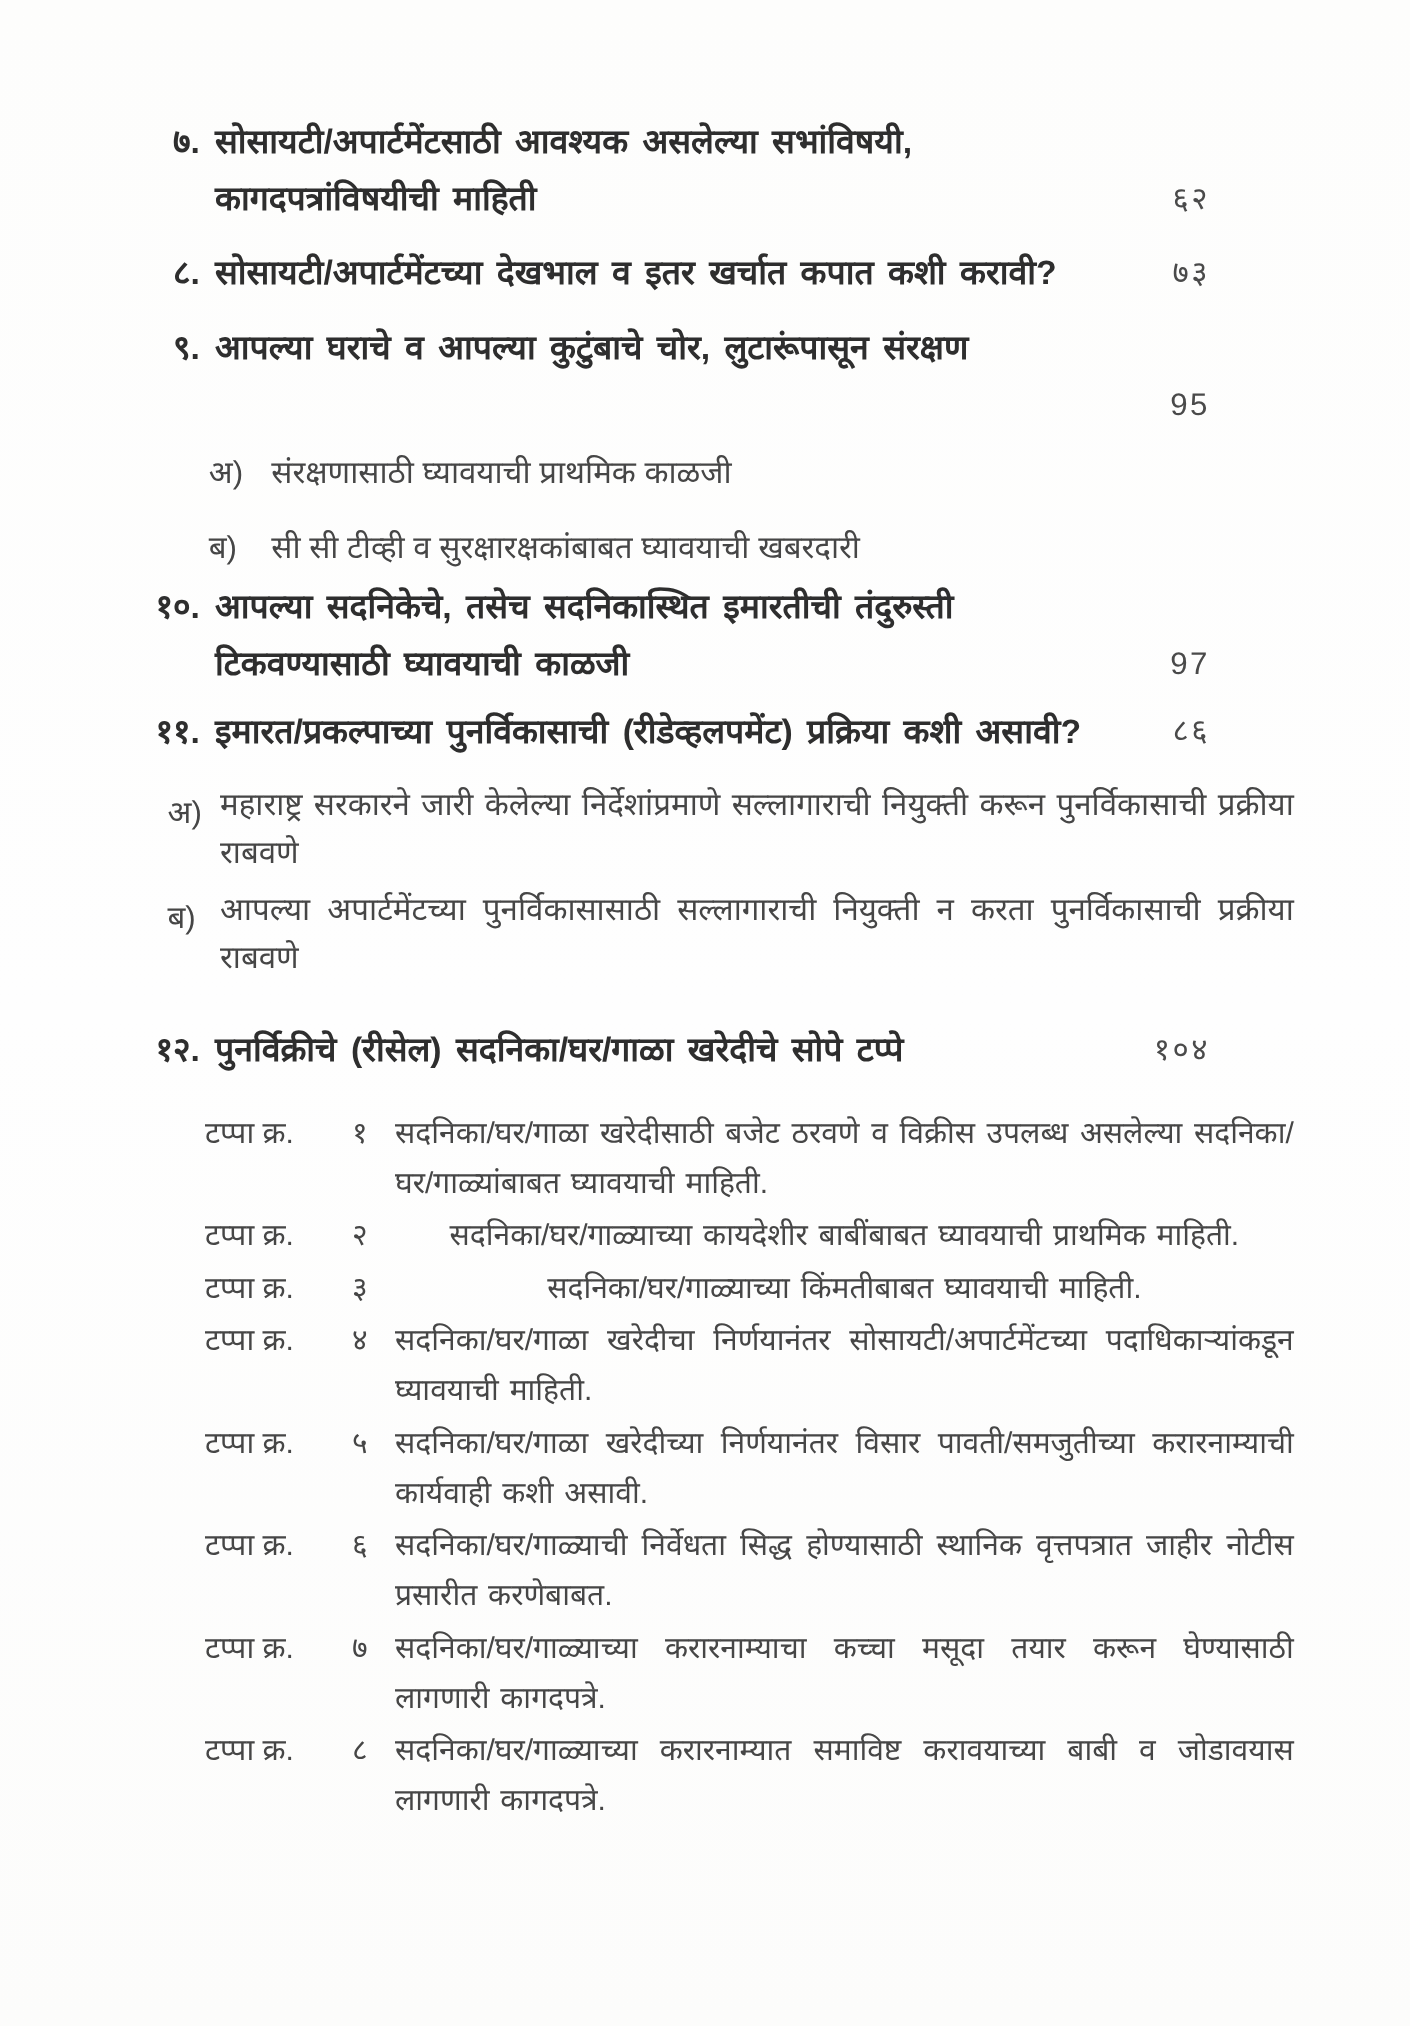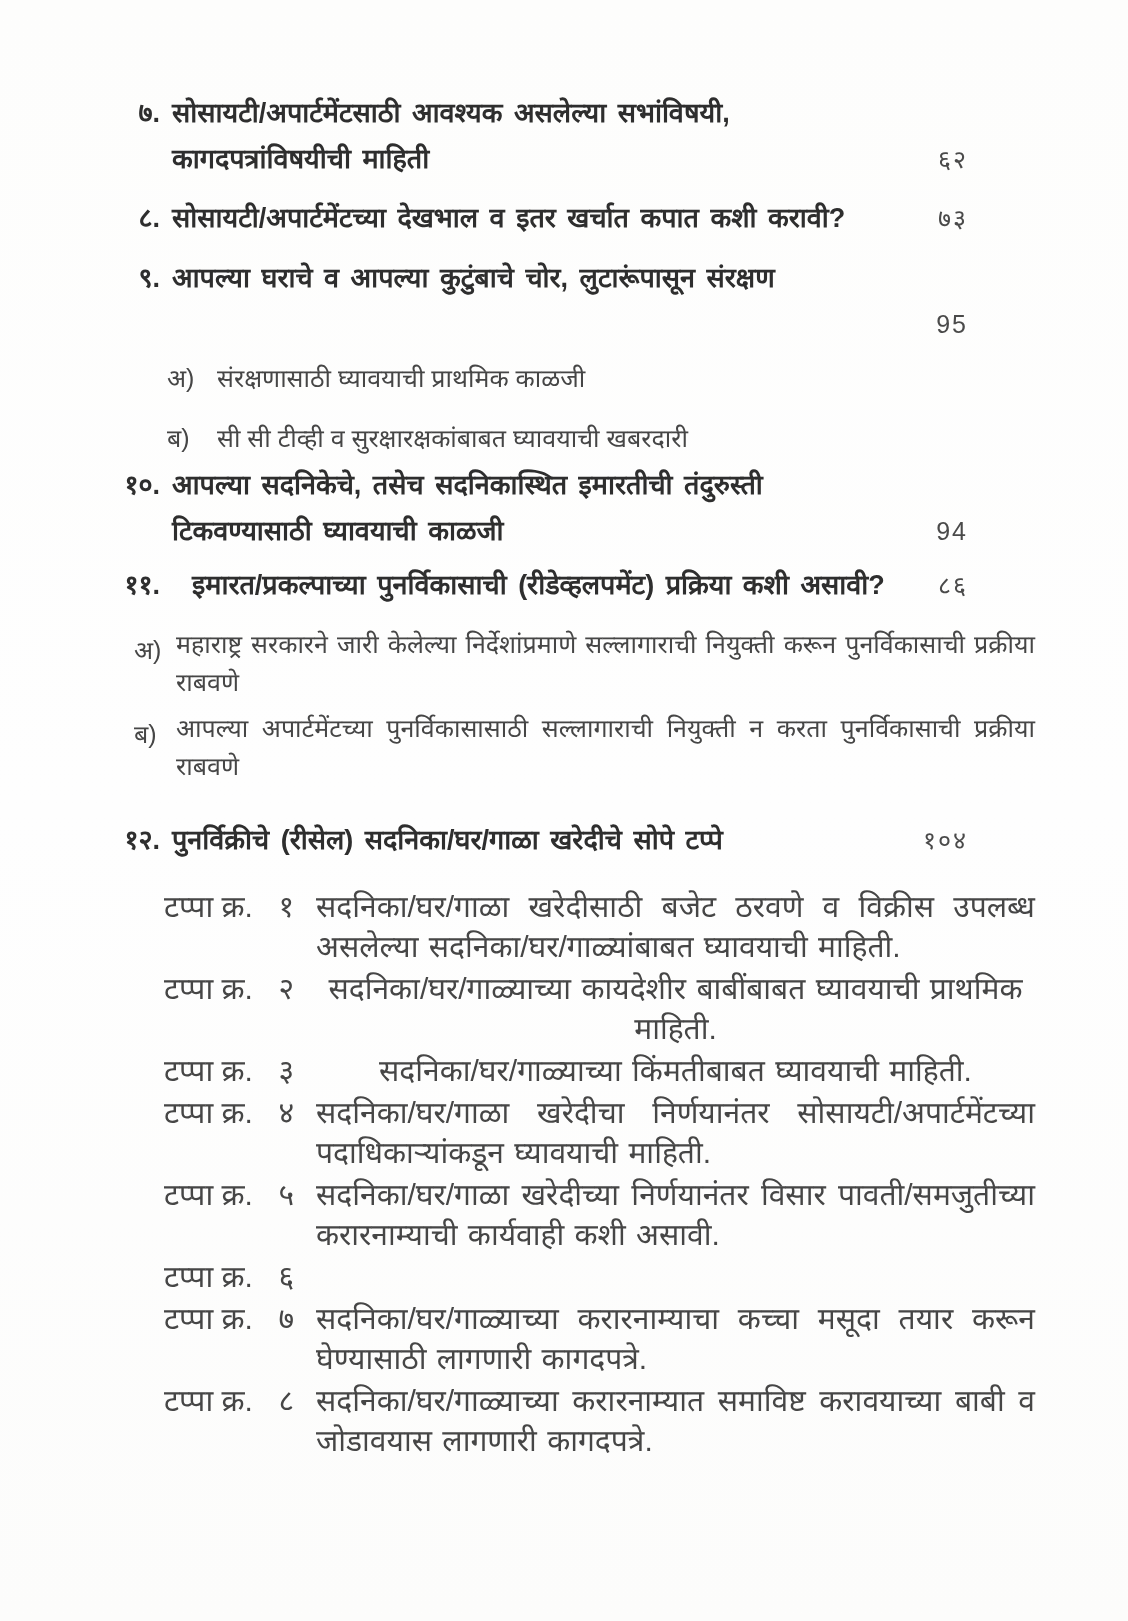--- a/index.html
+++ b/index.html
@@ -35,39 +35,39 @@
     word-spacing:4px;
   }
   .line .pg{
     margin-left:auto;margin-right:67px;
     font-weight:400;font-size:25px;line-height:46px;color:#4a4a4a;
     white-space:nowrap;letter-spacing:2px;
   }
   .m-e8{margin-top:13px;}
   .m-e9{margin-top:14px;}
   .m-e10{margin-top:1px;}
-  .m-e11{margin-top:8px;gap:20px;}
+  .m-e11{margin-top:8px;}
   .m-e12{margin-top:32px;}
   
   .sub{display:flex;font-size:25px;line-height:46px;color:#464646;font-weight:400;}
   .sub .lab{flex:0 0 auto;}
   .subs-9{padding-left:55px;}
   .subs-9 .lab{width:50px;}
   .subs-9.first{margin-top:8px;}
   .subs-9.second{margin-top:14px;}
   .subs-11{padding-left:22px;margin-top:0;}
   .subs-11 .lab{width:42px;padding-top:2px;}
   .subs-11 .txt{flex:1;text-align:justify;line-height:38px;word-spacing:2px;}
   .subs-11.first{margin-top:17px;}
   .subs-11.second{margin-top:8px;}
   .sub .txt{min-width:0;}
   
   .steps{margin-top:24px;}
   .step{display:flex;padding-left:52px;margin-top:2px;
-        font-size:30px;line-height:40px;color:#464646;}
+        font-size:24px;line-height:40px;color:#464646;}
   .step .slabel{flex:0 0 152px;display:flex;}
   .step .slabel .n{margin-left:auto;margin-right:22px;}
   .step .stext{flex:1;min-width:0;text-align:justify;word-spacing:2px;}
   .step .stext.nojust{text-align:center;}
 </style>
 </head>
 <body>
 
 <div class="page">
   <div class="content">
@@ -116,21 +116,21 @@
     </div>
 
     <div class="entry m-e10">
       <div class="num">१०.</div>
       <div class="body">
         <div class="line">
           <span class="t">आपल्या सदनिकेचे, तसेच सदनिकास्थित इमारतीची तंदुरुस्ती</span>
         </div>
         <div class="line">
           <span class="t">टिकवण्यासाठी घ्यावयाची काळजी</span>
-          <span class="pg">94</span>
+          <span class="pg">97</span>
         </div>
       </div>
     </div>
 
     <div class="entry m-e11">
       <div class="num">११.</div>
       <div class="body">
         <div class="line">
           <span class="t">इमारत/प्रकल्पाच्या पुनर्विकासाची (रीडेव्हलपमेंट) प्रक्रिया कशी असावी?</span>
           <span class="pg">८६</span>
@@ -196,20 +196,21 @@
           <span class="n">५</span>
         </span>
         <span class="stext">सदनिका/घर/गाळा खरेदीच्या निर्णयानंतर विसार पावती/समजुतीच्या करारनाम्याची कार्यवाही कशी असावी.</span>
       </div>
 
       <div class="step">
         <span class="slabel">
           <span class="lbl">टप्पा क्र.</span>
           <span class="n">६</span>
         </span>
+        <span class="stext">सदनिका/घर/गाळ्याची निर्वेधता सिद्ध होण्यासाठी स्थानिक वृत्तपत्रात जाहीर नोटीस प्रसारीत करणेबाबत.</span>
       </div>
 
       <div class="step">
         <span class="slabel">
           <span class="lbl">टप्पा क्र.</span>
           <span class="n">७</span>
         </span>
         <span class="stext">सदनिका/घर/गाळ्याच्या करारनाम्याचा कच्चा मसूदा तयार करून घेण्यासाठी लागणारी कागदपत्रे.</span>
       </div>
 

